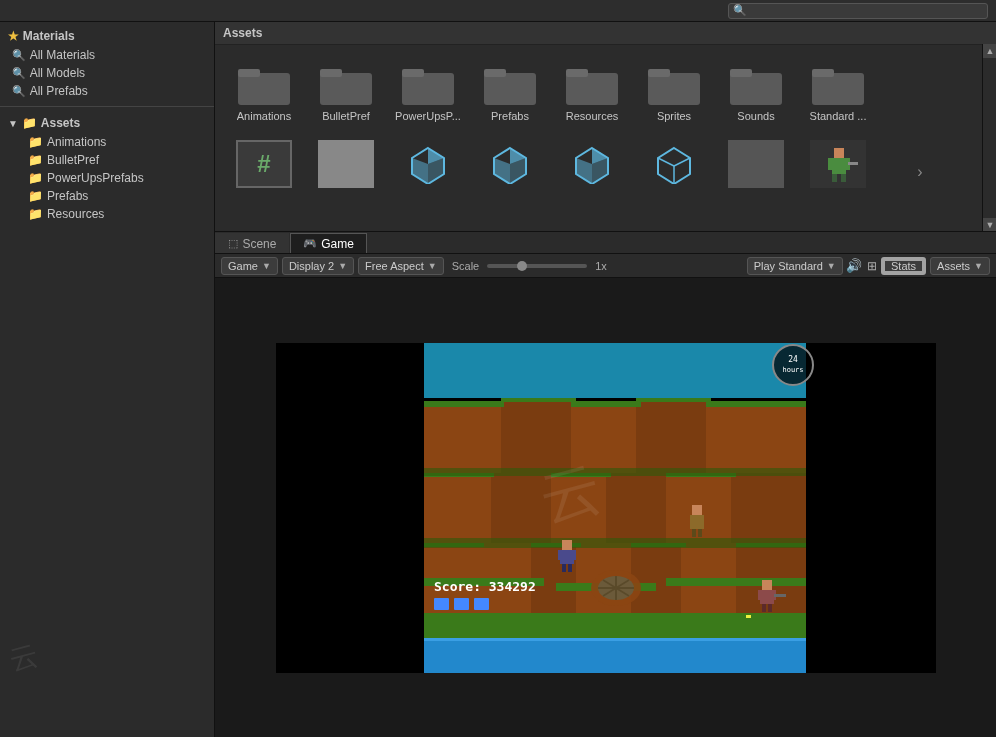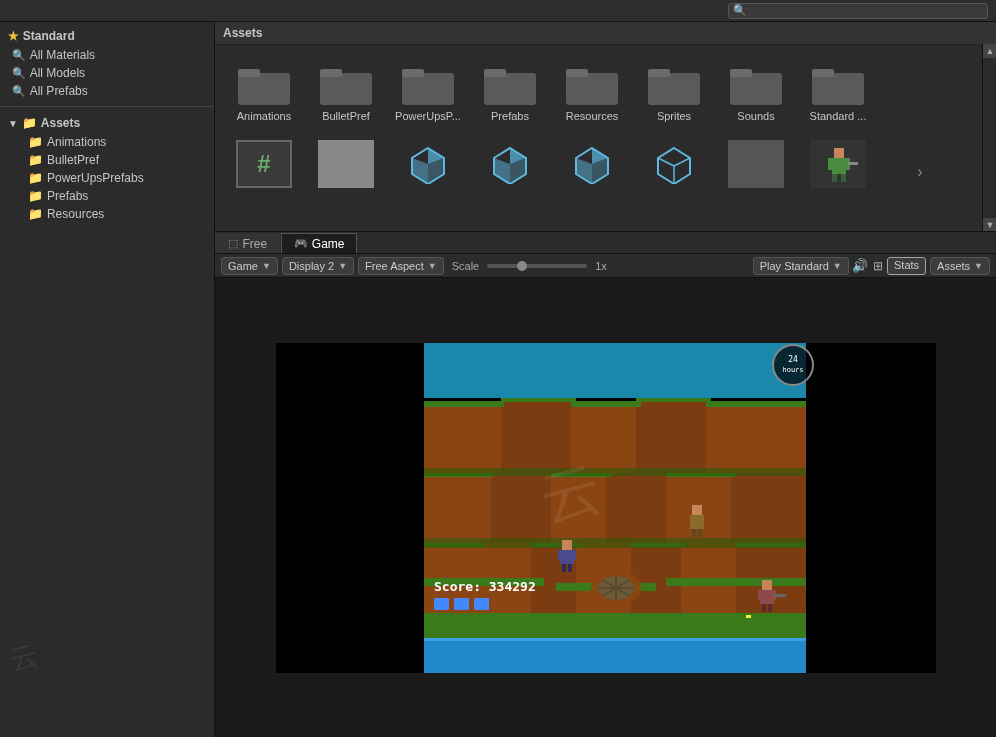--- a/index.html
+++ b/index.html
@@ -231,28 +231,29 @@
       height: 10px;
       background: #888;
       border-radius: 50%;
       position: absolute;
       top: -3px;
       left: 30px;
     }
     .toolbar-right { margin-left: auto; display: flex; align-items: center; gap: 4px; }
     .stats-btn {
       background: #3c3c3c;
-      border: 1px solid #a3a3a3;
+      border: 4px solid #a3a3a3;
       border-radius: 3px;
       color: #ccc;
       font-size: 11px;
       padding: 1px 6px;
       cursor: pointer;
       height: 18px;
       display: flex;
+      align-items: center;
     }
     .audio-icon { font-size: 13px; color: #aaa; cursor: pointer; }
 
     
     .game-viewport {
       flex: 1;
       background: #1a1a1a;
       display: flex;
       align-items: center;
       justify-content: center;
@@ -311,21 +312,21 @@
   </div>
 </div>
 
 <div class="main-layout">
 
   <div class="sidebar" style="position:relative;">
 
     <div class="sidebar-section">
       <div class="sidebar-header">
         <span class="fav-icon">★</span>
-        <span>Standard</span>
+        <span>Materials</span>
       </div>
       <div class="sidebar-item">
         <span class="icon">🔍</span>
         <span>All Materials</span>
       </div>
       <div class="sidebar-item">
         <span class="icon">🔍</span>
         <span>All Models</span>
       </div>
       <div class="sidebar-item">
@@ -544,21 +545,21 @@
 
       <div class="assets-right-arrow">
         <div class="scroll-arrow">▲</div>
         <div class="scroll-arrow">▼</div>
       </div>
     </div>
 
     <div class="tab-bar">
       <div class="tab">
         <span class="tab-icon">⬚</span>
-        <span>Free</span>
+        <span>Scene</span>
       </div>
       <div class="tab active">
         <span class="tab-icon">🎮</span>
         <span>Game</span>
       </div>
     </div>
 
     <div class="game-toolbar">
 
       <div class="toolbar-btn">

